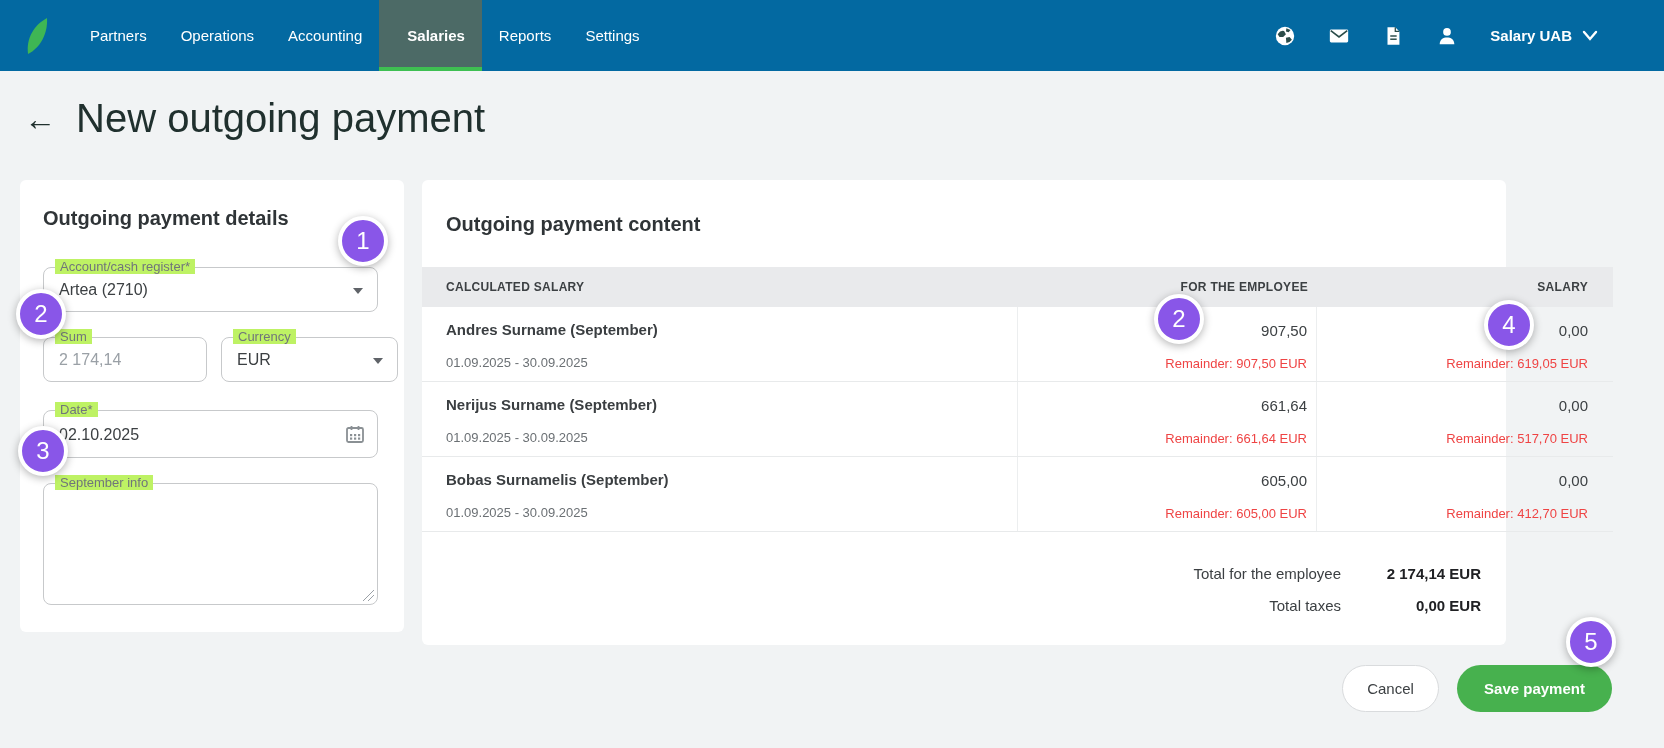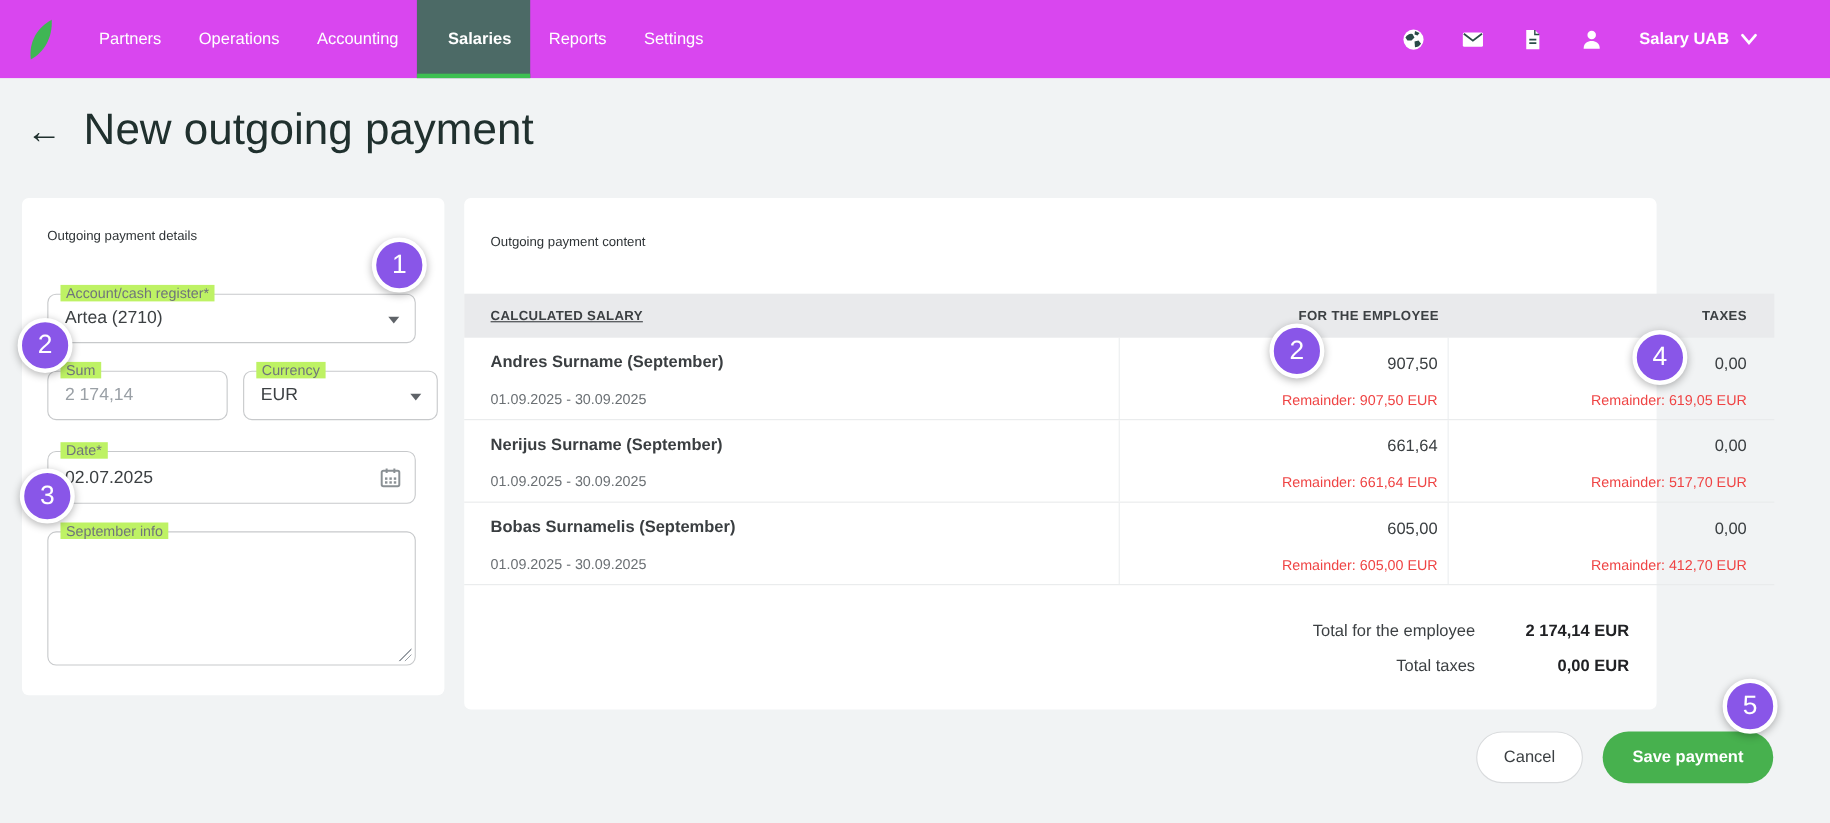--- a/index.html
+++ b/index.html
@@ -7,21 +7,21 @@
   body {
     position:relative;
     background:#f1f3f4;
     font-family:"Liberation Sans", sans-serif;
     color:#3c4043;
     overflow:hidden;
   }
   
   .navbar {
     position:absolute; top:0; left:0; width:1664px; height:71px;
-    background:#d946ef; display:flex; align-items:stretch;
+    background:#0369a1; display:flex; align-items:stretch;
   }
   .logo-wrap { display:flex; align-items:center; padding:0 24px 0 25px; }
   .nav-menu { display:flex; align-items:stretch; list-style:none; }
   .nav-item {
     display:flex; align-items:center; padding:0 17px; color:#fff;
     font-size:15px; cursor:pointer; position:relative; white-space:nowrap;
   }
   .nav-item.active { background:#4c6a66; font-weight:bold;padding-left:28px; }
   .nav-item.active::after {
     content:""; position:absolute; left:0; right:0; bottom:0; height:4px;
@@ -35,21 +35,21 @@
   .nav-account { display:flex; align-items:center; gap:10px; cursor:pointer; }
   .nav-account-label { color:#fff; font-weight:bold; font-size:15px; }
   
   .title-row { position:absolute; top:96px; left:20px; display:flex; align-items:center; gap:16px; }
   .back-arrow { font-size:32px; color:#20302e; cursor:pointer; line-height:1; padding:0 4px; }
   .page-title { font-size:40px; font-weight:500; color:#20302e; }
   
   .card { position:absolute; background:#fff; border-radius:6px; }
   .card-details { left:20px; top:180px; width:384px; height:452px; }
   .card-content { left:422px; top:180px; width:1084px; height:465px; }
-  .card-heading { font-size:12px; font-weight:normal; color:#2f3437; }
+  .card-heading { font-size:20px; font-weight:bold; color:#2f3437; }
   .card-details .card-heading { position:absolute; left:23px; top:27px; }
   .card-content .card-heading { position:absolute; left:24px; top:33px; }
   
   .ofield {
     position:absolute; border:1px solid #c7c9cb; border-radius:8px;
     background:#fff;
   }
   .ofield .flabel {
     position:absolute; top:-9px; left:11px; background:#bef264; padding:0 5px;
     font-size:13px; color:#70757a; white-space:nowrap;
@@ -75,21 +75,21 @@
     position:absolute; right:3px; bottom:3px; width:12px; height:12px;
     background-image:linear-gradient(135deg, transparent 52%, #9aa0a6 52%, #9aa0a6 58%,
       transparent 58%, transparent 72%, #9aa0a6 72%, #9aa0a6 78%, transparent 78%);
   }
   
   .thead-row {
     position:absolute; left:0; top:87px; width:1191px; height:40px;
     background:#e9eaec; display:flex; align-items:center;
     font-size:12px; font-weight:bold; color:#3c4043; letter-spacing:0.3px;
   }
-  .th-c1 { width:596px; padding-left:24px;text-decoration:underline; }
+  .th-c1 { width:596px; padding-left:24px; }
   .th-c2 { width:299px; text-align:right; padding-right:9px; }
   .th-c3 { width:296px; text-align:right; padding-right:25px; }
   .trows { position:absolute; left:0; top:127px; width:1191px; }
   .trow { display:flex; height:75px; border-bottom:1px solid #e8eaeb; }
   .td { position:relative; }
   .td-c1 { width:596px; border-right:1px solid #eceeef; padding-left:24px; }
   .td-c2 { width:299px; border-right:1px solid #eceeef; text-align:right; padding-right:9px; }
   .td-c3 { width:296px; text-align:right; padding-right:25px; }
   .row-name { position:absolute; top:14px; font-weight:bold; font-size:15px; color:#3a3e41; white-space:nowrap; }
   .row-period { position:absolute; top:48px; font-size:13px; color:#6b7074; }
@@ -189,21 +189,21 @@
   </div>
 
   <div class="ofield f-currency">
     <span class="flabel">Currency</span>
     <div class="fvalue">EUR</div>
     <span class="caret"></span>
   </div>
 
   <div class="ofield f-date">
     <span class="flabel">Date*</span>
-    <div class="fvalue">02.07.2025</div>
+    <div class="fvalue">02.10.2025</div>
     <svg class="cal-icon" viewBox="0 0 20 20">
       <rect x="2" y="4" width="16" height="14" rx="1.5" fill="none" stroke="#8a9094" stroke-width="1.8"></rect>
       <line x1="6.5" y1="2" x2="6.5" y2="6" stroke="#8a9094" stroke-width="1.8"></line>
       <line x1="13.5" y1="2" x2="13.5" y2="6" stroke="#8a9094" stroke-width="1.8"></line>
       <rect x="5" y="10" width="2.2" height="2.2" fill="#8a9094"></rect>
       <rect x="9" y="10" width="2.2" height="2.2" fill="#8a9094"></rect>
       <rect x="13" y="10" width="2.2" height="2.2" fill="#8a9094"></rect>
       <rect x="5" y="13.5" width="2.2" height="2.2" fill="#8a9094"></rect>
       <rect x="9" y="13.5" width="2.2" height="2.2" fill="#8a9094"></rect>
       <rect x="13" y="13.5" width="2.2" height="2.2" fill="#8a9094"></rect>
@@ -216,21 +216,21 @@
     <span class="resize-handle"></span>
   </div>
 </div>
 
 <div class="card card-content">
   <div class="card-heading">Outgoing payment content</div>
 
   <div class="thead-row">
     <div class="th-c1">CALCULATED SALARY</div>
     <div class="th-c2">FOR THE EMPLOYEE</div>
-    <div class="th-c3">TAXES</div>
+    <div class="th-c3">SALARY</div>
   </div>
 
   <div class="trows">
     <div class="trow">
       <div class="td td-c1">
         <div class="row-name">Andres Surname (September)</div>
         <div class="row-period">01.09.2025 - 30.09.2025</div>
       </div>
       <div class="td td-c2">
         <div class="cell-amount">907,50</div>

